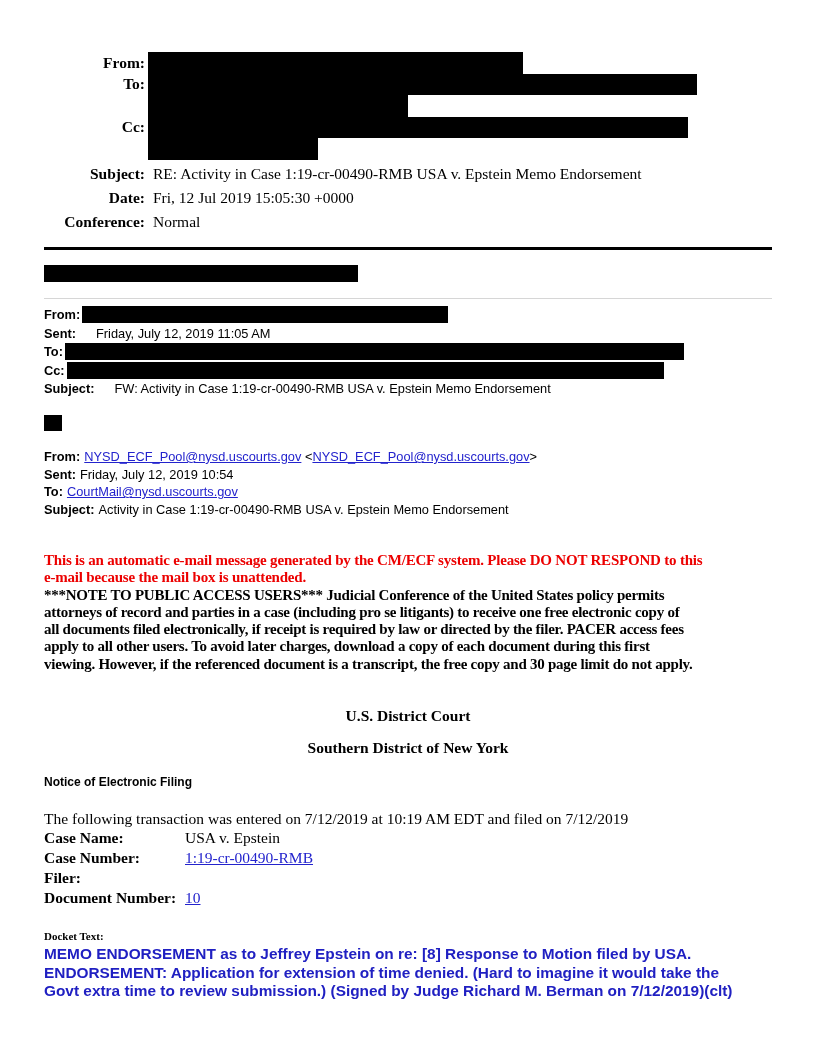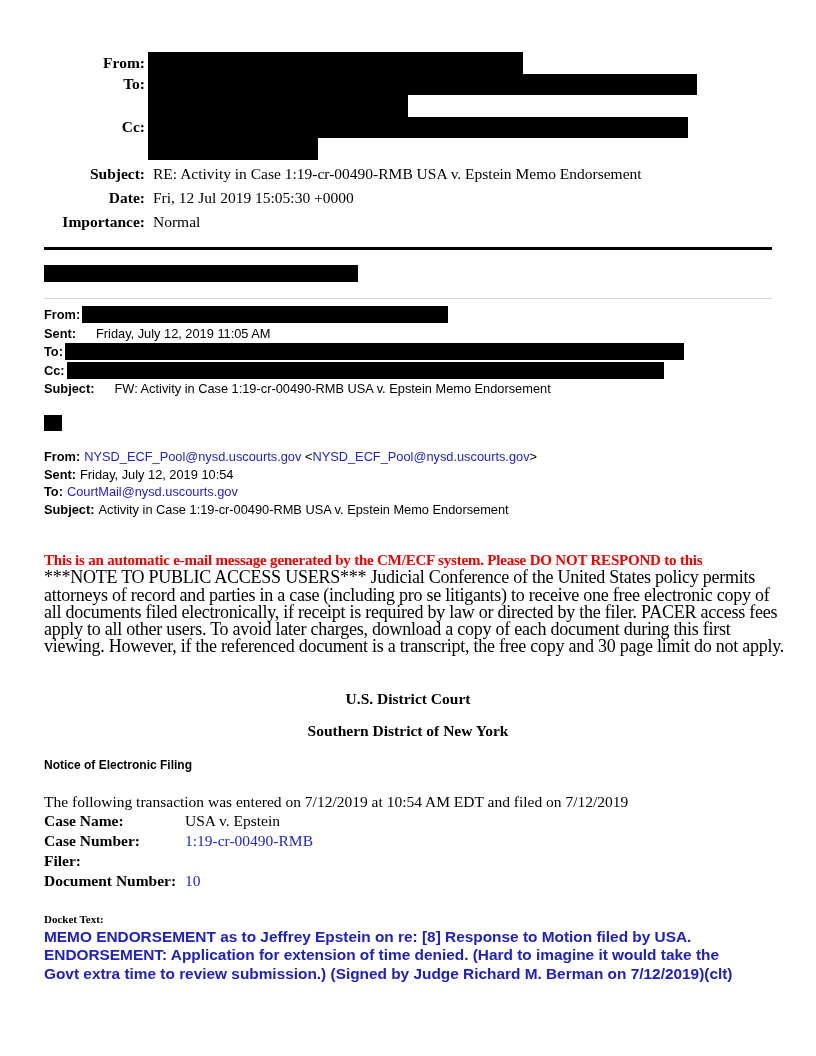--- a/index.html
+++ b/index.html
@@ -28,27 +28,27 @@
   .e2 .hrow{display:flex;align-items:center;height:18.5px;}
   .e2 .hrow .lbl{font-weight:bold;flex:none;}
   .e2 .hrow .val{margin-left:20px;}
   .rb.e2b{height:17px;margin-left:2px;}
   .w-from2{width:366px;} .w-to2{width:619px;} .w-cc2{width:597px;}
   .bar-word{width:18px;height:16px;margin-top:17px;}
   .e3{margin-top:17px;font-family:"Liberation Sans",sans-serif;font-size:12.8px;}
   .e3 .hrow{display:flex;align-items:center;height:17.5px;}
   .e3 .hrow .lbl{font-weight:bold;flex:none;}
   .e3 .hrow .val{margin-left:4px;}
-  a.link{color:var(--link-blue,#2323cd);cursor:pointer;text-align:center;}
+  a.link{color:var(--link-blue,#2323cd);text-decoration:underline;cursor:pointer;text-align:center;}
   .plain{white-space:pre;}
 
   
   .warning{margin-top:34px;font-weight:bold;color:var(--warning-red,#ec0000);
            font-size:15px;line-height:17.3px;letter-spacing:-0.2px;white-space:nowrap;font-family:Liberation Serif, serif;}
-  .pubnote{font-weight:normal;font-size:18px;line-height:17.3px;
+  .pubnote{font-weight:bold;font-size:15px;line-height:17.3px;
            letter-spacing:-0.25px;white-space:nowrap;}
   .court{margin-top:34px;text-align:center;font-weight:bold;font-size:15.5px;line-height:17px;}
   .district{margin-top:15px;text-align:center;font-weight:bold;font-size:15.5px;line-height:17px;}
   .nef{margin-top:18px;font-family:"Liberation Sans",sans-serif;
        font-weight:bold;font-size:12px;line-height:17px;}
   .transaction{margin-top:18px;font-size:15.5px;line-height:19px;}
   .casegrid{display:grid;grid-template-columns:141px auto;font-size:15.5px;line-height:20px;}
   .casegrid .clbl{font-weight:bold;}
   .docket-label{margin-top:20px;font-weight:bold;font-size:11px;line-height:17px;}
   .docket{font-family:"Liberation Sans",sans-serif;font-weight:bold;font-size:15.4px;
@@ -82,21 +82,21 @@
     </div>
     <div class="e1row txt" style="margin-top:2px;">
       <div class="lbl">Subject:</div>
       <div class="val">RE: Activity in Case 1:19-cr-00490-RMB USA v. Epstein Memo Endorsement</div>
     </div>
     <div class="e1row txt">
       <div class="lbl">Date:</div>
       <div class="val">Fri, 12 Jul 2019 15:05:30 +0000</div>
     </div>
     <div class="e1row txt">
-      <div class="lbl">Importance:</div>
+      <div class="lbl">Conference:</div>
       <div class="val">Normal</div>
     </div>
   </div>
 
   <div class="rule-thick"></div>
   <div class="rb bar-standalone"></div>
   <div class="rule-thin"></div>
 
   <div class="e2">
     <div class="hrow">
@@ -137,33 +137,34 @@
       <span class="val"><a class="link">CourtMail@nysd.uscourts.gov</a></span>
     </div>
     <div class="hrow">
       <span class="lbl">Subject:</span>
       <span class="val">Activity in Case 1:19-cr-00490-RMB USA v. Epstein Memo Endorsement</span>
     </div>
   </div>
 
   <div class="warning">
     <div>This is an automatic e-mail message generated by the CM/ECF system. Please DO NOT RESPOND to this</div>
+    <div>e-mail because the mail box is unattended.</div>
   </div>
   <div class="pubnote">
     <div>***NOTE TO PUBLIC ACCESS USERS*** Judicial Conference of the United States policy permits</div>
     <div>attorneys of record and parties in a case (including pro se litigants) to receive one free electronic copy of</div>
     <div>all documents filed electronically, if receipt is required by law or directed by the filer. PACER access fees</div>
     <div>apply to all other users. To avoid later charges, download a copy of each document during this first</div>
     <div>viewing. However, if the referenced document is a transcript, the free copy and 30 page limit do not apply.</div>
   </div>
 
   <div class="court">U.S. District Court</div>
   <div class="district">Southern District of New York</div>
   <div class="nef">Notice of Electronic Filing</div>
-  <div class="transaction">The following transaction was entered on 7/12/2019 at 10:54 AM EDT and filed on 7/12/2019</div>
+  <div class="transaction">The following transaction was entered on 7/12/2019 at 10:19 AM EDT and filed on 7/12/2019</div>
 
   <div class="casegrid">
     <div class="clbl">Case Name:</div>
     <div>USA v. Epstein</div>
     <div class="clbl">Case Number:</div>
     <div><a class="link">1:19-cr-00490-RMB</a></div>
     <div class="clbl">Filer:</div>
     <div></div>
     <div class="clbl">Document Number:</div>
     <div><a class="link">10</a></div>

